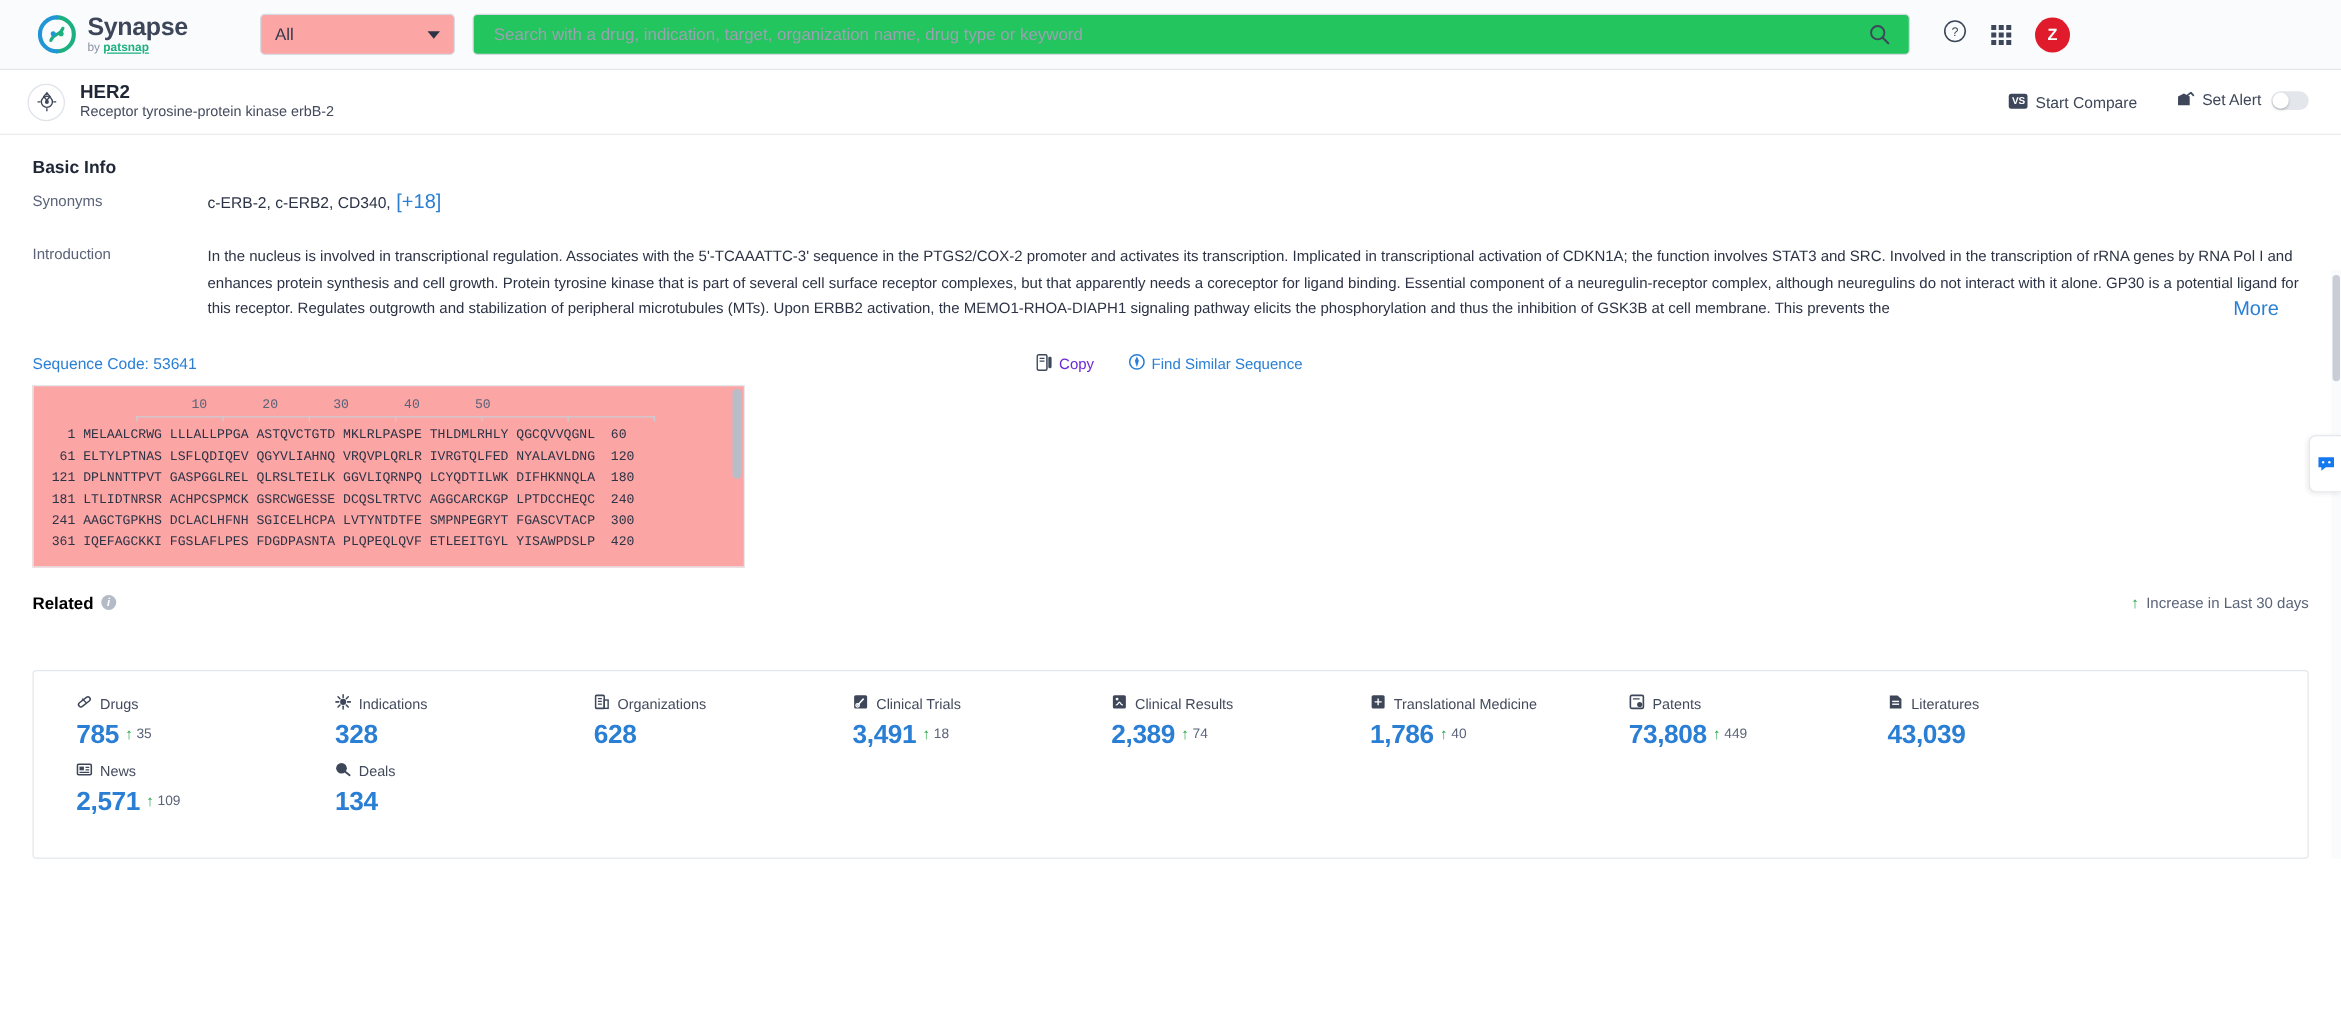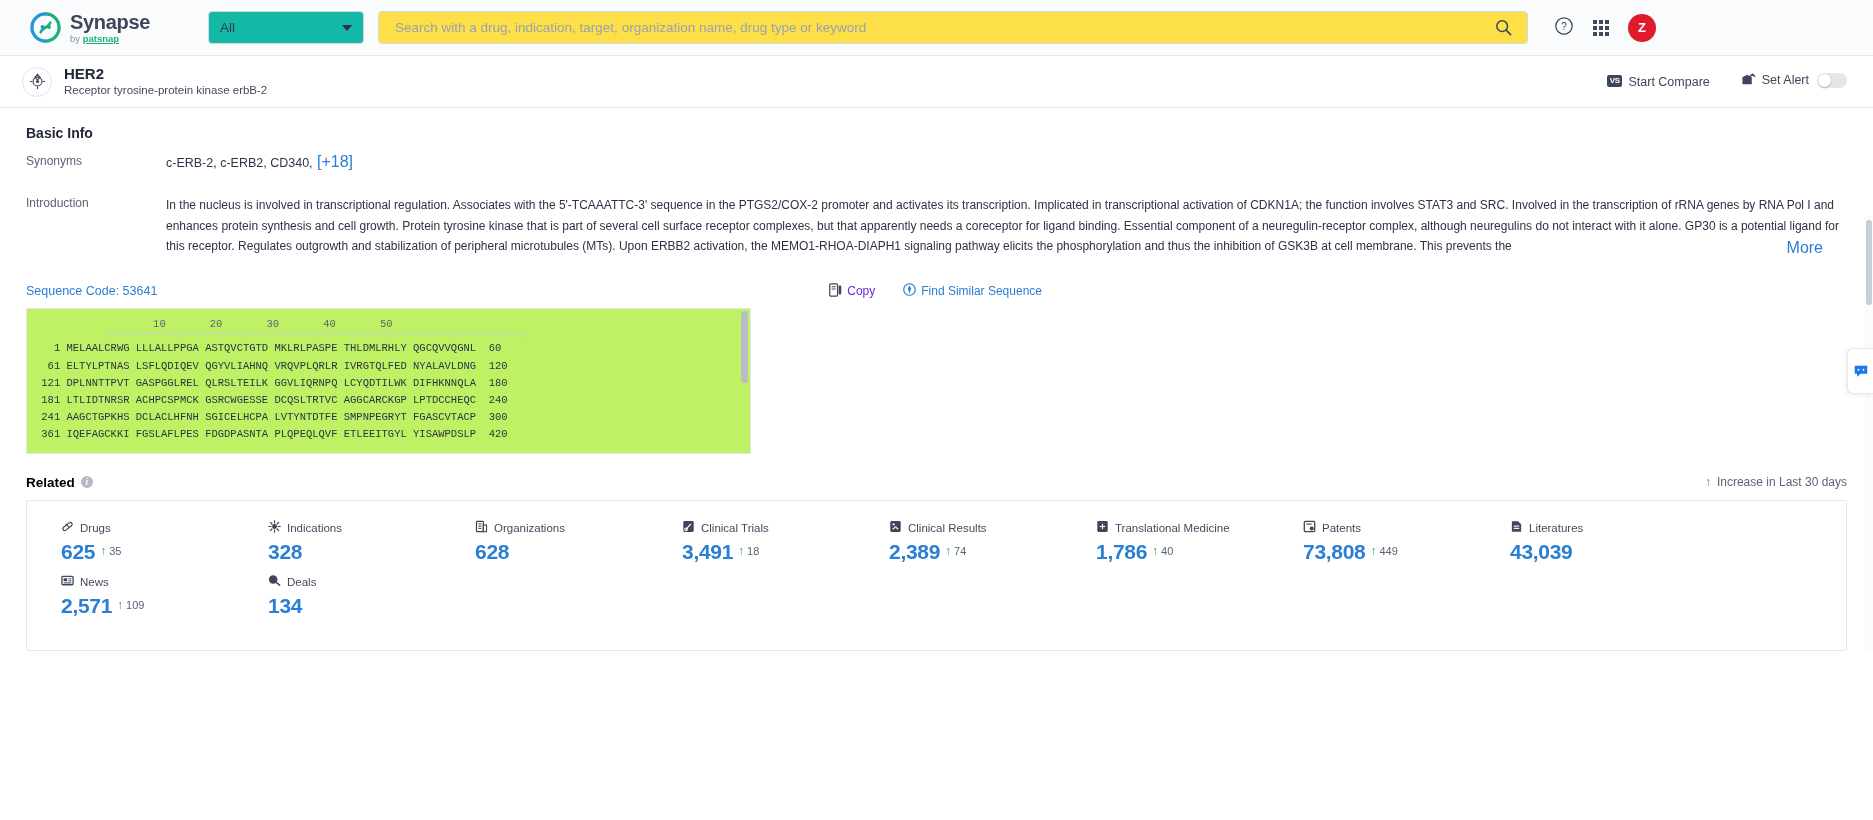--- a/index.html
+++ b/index.html
@@ -29,39 +29,39 @@
     font-size: 20px; font-weight: bold; color: #3d4759;
     letter-spacing: -0.3px; display: block;
   }
   .logo-sub { font-size: 9.5px; color: #8b93a6; display: block; margin-top: 2px; }
   .logo-sub b { color: #1bb07d; font-weight: bold; text-decoration: underline; }
 
   .scope-select {
     margin-left: 28px;
     width: 156px; height: 33px;
     border: 1px solid #d6dae2; border-radius: 4px;
-    background: #14b8a6;
+    background: #fca5a5;
     display: flex; align-items: center;
     padding: 0 11px;
     font-size: 13.5px; color: #33394a;
     justify-content: space-between;
     flex: 0 0 auto;
   }
   .caret {
     width: 0; height: 0;
     border-left: 5px solid transparent;
     border-right: 5px solid transparent;
     border-top: 6px solid #2c3345;
   }
   .search-wrap {
     margin-left: 14px;
     flex: 1 1 auto;
     height: 33px;
     border: 1px solid #d6dae2; border-radius: 4px;
-    background: #fde047;
+    background: #22c55e;
     display: flex; align-items: center;
     padding: 0 14px;
     max-width: 1150px;
   }
   .search-input {
     border: 0; outline: 0; flex: 1 1 auto;
     font-size: 13.5px; font-family: inherit;
     color: #33394a; background: transparent;
   }
   .search-input::placeholder { color: #9aa2b1; }
@@ -146,23 +146,23 @@
   .more-link { color: #2a7fd4; }
 
   
   .seq-head { display: flex; align-items: center; }
   .seq-code { font-size: 12.5px; color: #2a7fd4; }
   .seq-tools { margin-left: auto; display: flex; align-items: center; gap: 28px; padding-right: 805px; }
   .seq-tool { display: flex; align-items: center; gap: 5px; font-size: 12px; color: #6d28d9; }
   .seq-tool.blue { color: #2a7fd4; }
   .seq-box {
     margin-top: 8px;
-    width: 725px; height: 146px;
+    width: 570px; height: 146px;
     border: 1px solid #e4e7ec;
-    background: #bef264;
+    background: #fca5a5;
     position: relative;
     overflow: hidden;
     padding: 10px 0 0 0;
   }
   .seq-scroll {
     position: absolute; right: 2px; top: 2px;
     width: 7px; height: 72px; border-radius: 4px;
     background: #b8bdc7;
   }
   .seq-ruler {
@@ -202,20 +202,21 @@
     margin-left: auto; font-size: 12px; color: #5a6377;
     display: flex; align-items: center; gap: 6px;
   }
   .arrow-up { color: #2aa84a; font-weight: bold; font-size: 12px; }
 
   .related-card {
     border: 1px solid #e4e7ec;
     border-radius: 3px;
     background: #fff;
     padding: 18px 0 22px 0;
+    margin-top: 36px;
   }
   .stat-grid { display: flex; flex-wrap: wrap; }
   .stat {
     width: 207px; flex: 0 0 207px;
     padding-left: 34px;
     margin-bottom: 10px;
   }
   .stat-head { display: flex; align-items: center; gap: 6px; }
   .stat-label { font-size: 11.5px; color: #424a5c; }
   .stat-val-row { display: flex; align-items: flex-start; gap: 5px; margin-top: 3px; }
@@ -427,21 +428,21 @@
     <div class="stat-grid" id="stat-grid">
         <div class="stat">
           <div class="stat-head">
             <span><svg width="13" height="13" viewBox="0 0 14 14">
                 <rect x="1.2" y="5" width="11.6" height="4" rx="2" transform="rotate(-38 7 7)" fill="none" stroke="#3d4759" stroke-width="1.3"></rect>
                 <line x1="5" y1="4.2" x2="8.8" y2="8" stroke="#3d4759" stroke-width="1.2"></line>
               </svg></span>
             <span class="stat-label">Drugs</span>
           </div>
           <div class="stat-val-row">
-            <span class="stat-num">625</span>
+            <span class="stat-num">785</span>
             <span class="stat-delta">
               <span class="arrow-up">↑</span>
               <span class="delta-num">35</span>
             </span>
           </div>
         </div>
         <div class="stat">
           <div class="stat-head">
             <span><svg width="13" height="13" viewBox="0 0 14 14">
                 <circle cx="7" cy="7" r="2.6" fill="#3d4759"></circle>

